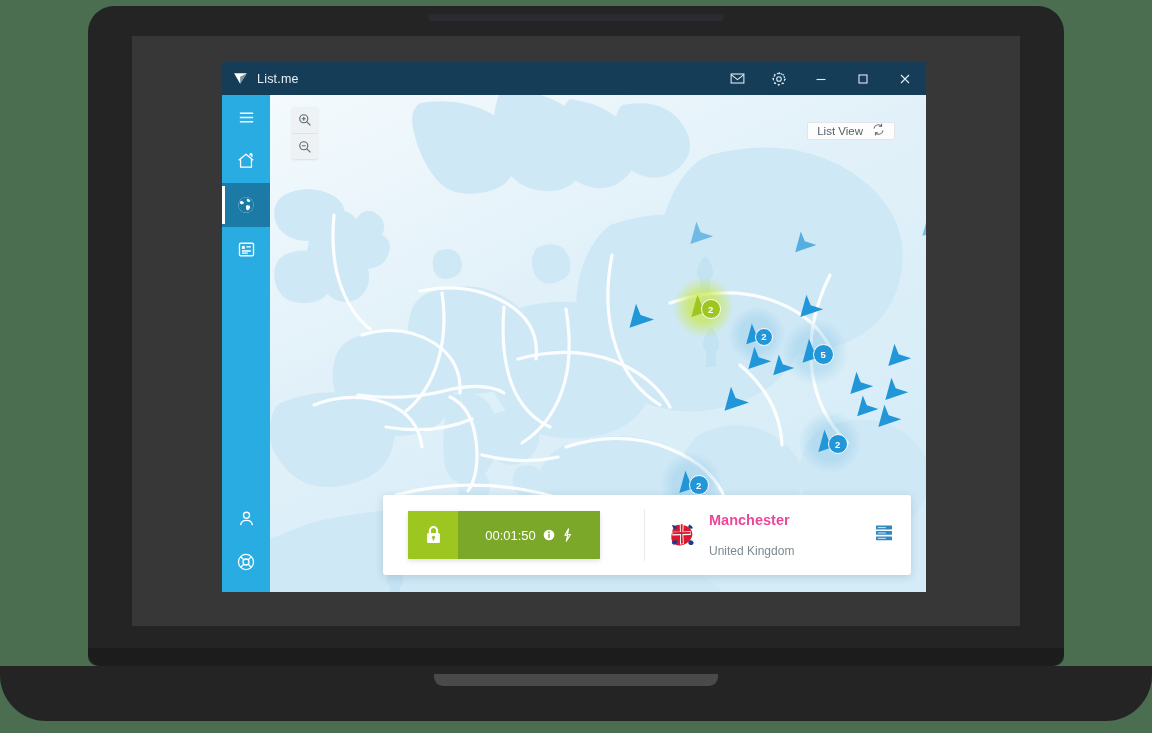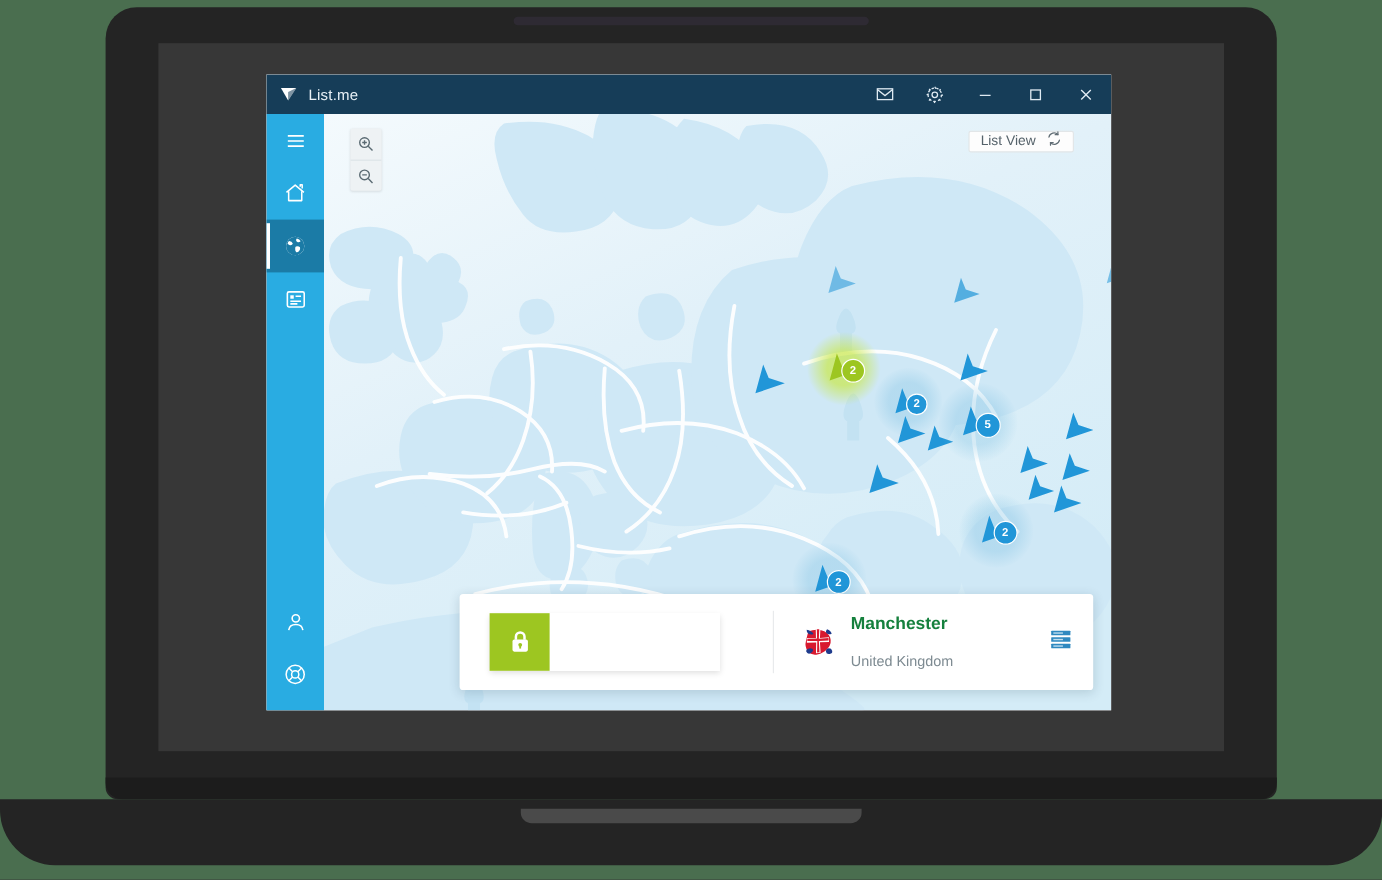--- a/index.html
+++ b/index.html
@@ -113,21 +113,21 @@
   }
   .zoom-btn {
     width: 26px; height: 26px;
     display: flex; align-items: center; justify-content: center;
     cursor: pointer; color: #5a6a72;
   }
   .zoom-btn + .zoom-btn { border-top: 1px solid #dde4e8; }
 
   
   #listview-btn {
-    position: absolute; right: 31px; top: 14px;
+    position: absolute; right: 31px; top: 27px;
     height: 18px; padding: 0 9px;
     background: #fdfdfd;
     border: 1px solid #e2e6e8;
     border-radius: 2px;
     display: flex; align-items: center; gap: 9px;
     cursor: pointer;
     justify-content: center;
   }
   #listview-label { font-size: 11.5px; color: #55626a; }
 
@@ -173,21 +173,21 @@
   }
   #card-divider {
     width: 1px; height: 52px; background: #e8eaec;
     margin-left: 44px;
   }
   #location-block {
     flex: 1; display: flex; align-items: center;
     padding-left: 24px; padding-right: 18px;
   }
   #location-text { margin-left: 14px; }
-  #city-name { font-size: 14.5px; font-weight: bold; color: #15803d; }
+  #city-name { font-size: 14.5px; font-weight: bold; color: #ec4899; }
   #country-name { font-size: 12px; color: #7d8a91; margin-top: 16px; text-align: center; }
   #server-list-icon { cursor: pointer; }
 </style>
 </head>
 <body>
 
 <div id="laptop-lid"></div>
 <div id="laptop-speaker"></div>
 <div id="laptop-screen"></div>
 <div id="laptop-shadowline"></div>
@@ -512,20 +512,35 @@
 
         <div id="connect-btn">
           <div id="connect-lock">
             <svg width="17" height="20" viewBox="0 0 18 21">
               <rect x="2.2" y="8.4" width="13.6" height="10.6" rx="1.6" fill="#ffffff"></rect>
               <path d="M5.2 8.6 V5.9 a3.8 3.8 0 0 1 7.6 0 V8.6" fill="none" stroke="#ffffff" stroke-width="2.2"></path>
               <circle cx="9" cy="13.0" r="1.7" fill="#9dc621"></circle>
               <rect x="8.2" y="13.0" width="1.6" height="3.3" fill="#9dc621"></rect>
             </svg>
           </div>
+          <div id="connect-timer">
+            <span>00:01:50</span>
+            <span style="display:flex;">
+              <svg width="12" height="12" viewBox="0 0 14 14">
+                <circle cx="7" cy="7" r="6.2" fill="#ffffff"></circle>
+                <rect x="6.2" y="5.6" width="1.6" height="5" fill="#7ca82a"></rect>
+                <circle cx="7" cy="3.7" r="1.0" fill="#7ca82a"></circle>
+              </svg>
+            </span>
+            <span style="display:flex;">
+              <svg width="11" height="14" viewBox="0 0 12 16" fill="none" stroke="#ffffff" stroke-width="1.3" stroke-linejoin="round">
+                <path d="M7.2 1 L3.0 8.2 L6.2 8.2 L4.6 15 L9.4 7.4 L6.0 7.4 Z"></path>
+              </svg>
+            </span>
+          </div>
         </div>
 
         <div id="card-divider"></div>
 
         <div id="location-block">
           <span style="display:flex;">
             <svg width="26" height="24" viewBox="0 0 28 26">
               <path d="M5.0 3.4 q5.8 -2.4 11.4 -1.0 q6.4 1.6 8.2 6.6 q1.8 5.2 -2.0 9.6
                        q-4.0 4.6 -9.6 5.6 q-5.6 1.0 -8.6 -3.0 q-3.0 -4.0 -1.6 -9.4 q1.2 -5.0 2.2 -8.4 Z" fill="#d8192f"></path>
               <path d="M3.4 2.0 q4.2 0.6 6.2 3.8 q-2.6 1.0 -4.6 -0.2 q-1.8 -1.2 -1.6 -3.6 Z" fill="#1f3b8c"></path>

